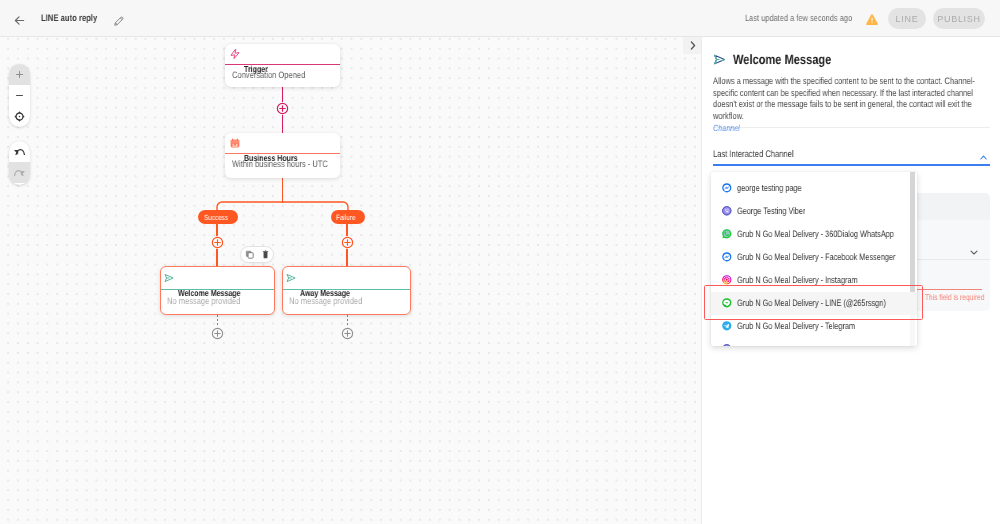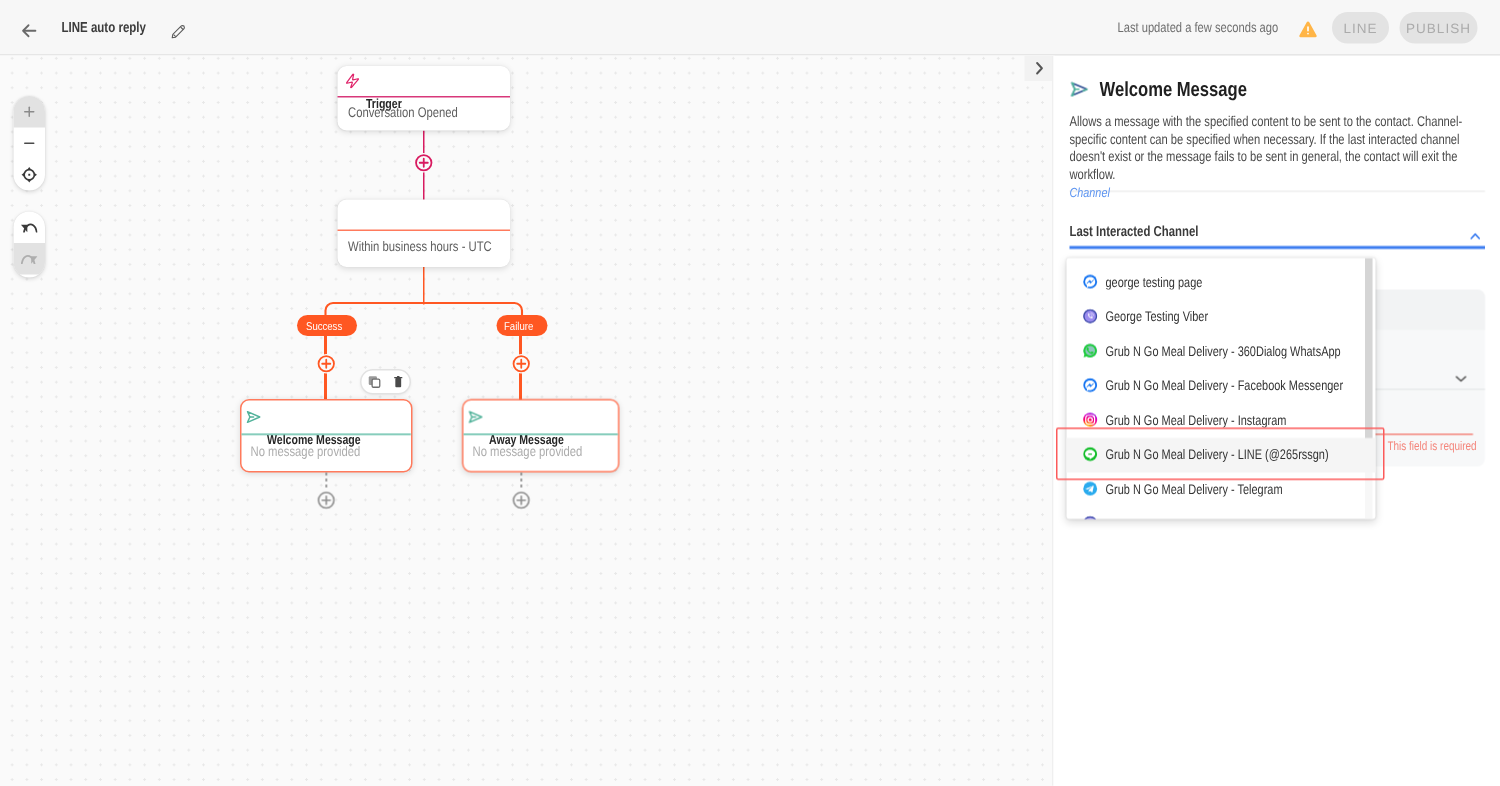--- a/index.html
+++ b/index.html
@@ -118,21 +118,21 @@
   .p-title{ font-size:13.6px; font-weight:700; color:#1f1f1f;}
   .p-title .sq{ transform:scaleX(.815);}
   .p-desc{
     position:absolute; left:11px; top:38px; width:277px;
     font-size:9.4px; line-height:11.6px; color:#4a4a4a;
   }
   .p-desc .sq{ transform:scaleX(.795);}
   .p-divider{ position:absolute; left:11px; top:90px; width:277px; height:1px; background:#EDEDED;}
   .p-field-label{ position:absolute; left:11px; top:86px; font-size:8.8px; color:#5B93F0; z-index:3;font-style:italic;}
   .p-field-label .sq{ transform:scaleX(.82);}
-  .p-field-value{ position:absolute; left:11px; top:112px; font-size:9.6px; color:#3a3a3a; z-index:3;font-weight:bold;}
+  .p-field-value{ position:absolute; left:11px; top:112px; font-size:9.6px; color:#3a3a3a; z-index:3;}
   .p-field-value .sq{ transform:scaleX(.79);}
   .p-field-underline{ position:absolute; left:11px; top:127px; width:277px; height:1.6px; background:#3C7DF0; z-index:3;}
   .p-field-chevron{ position:absolute; left:278px; top:118px; width:7px; height:5px; cursor:pointer; z-index:3; line-height:0;}
 
   
   .p-card{
     position:absolute; left:10px; top:156px; width:278px; height:118px;
     background:#F7F8F9; border-radius:5px;
   }
   .p-card-top{ position:absolute; left:0; top:0; width:278px; height:27px; background:#F2F3F4; border-radius:5px 5px 0 0;}
@@ -266,20 +266,35 @@
       </div>
 
       <div class="plus" style="left:276px; top:65px;">
         <svg width="13" height="13" viewBox="0 0 24 24">
           <circle cx="12" cy="12" r="9.5" fill="#FAFAFA" stroke="#D81B60" stroke-width="2.2"></circle>
           <path d="M12 7 L12 17 M7 12 L17 12" stroke="#D81B60" stroke-width="2.2" stroke-linecap="round"></path>
         </svg>
       </div>
 
       <div class="node" style="left:225px; top:96px; width:115px; height:45px;">
+        <div class="node-head" style="height:20px;">
+          <span class="node-ico">
+            <svg width="10" height="10" viewBox="0 0 24 24">
+              <rect x="1.5" y="4" width="21" height="18.5" rx="3.4" fill="#FF7A5C"></rect>
+              <rect x="1.5" y="8.6" width="21" height="2.0" fill="#FFA893"></rect>
+              <rect x="1.5" y="4" width="21" height="4.6" rx="3.4" fill="#FF9179"></rect>
+              <rect x="5.0" y="1.4" width="2.6" height="5.2" rx="1.3" fill="#FF6B47"></rect>
+              <rect x="16.4" y="1.4" width="2.6" height="5.2" rx="1.3" fill="#FF6B47"></rect>
+              <rect x="6.6" y="13.0" width="2.2" height="6.0" rx="1.1" fill="#fff"></rect>
+              <rect x="15.2" y="13.0" width="2.2" height="6.0" rx="1.1" fill="#fff"></rect>
+              <rect x="5.3" y="18.6" width="13.4" height="2.0" rx="1.0" fill="#fff"></rect>
+            </svg>
+          </span>
+          <span class="node-title"><span class="sq">Business Hours</span></span>
+        </div>
         <div class="node-sep" style="top:20px; background:#FF7A5C;"></div>
         <div class="node-body" style="top:26px;"><span class="sq">Within business hours - UTC</span></div>
       </div>
 
       <div class="pill" style="left:198px; top:173px; width:40px;">
           <span class="sq">Success</span>
         </div>
       <div class="pill" style="left:331px; top:173px; width:34px;">
           <span class="sq">Failure</span>
         </div>
@@ -320,21 +335,21 @@
               <path d="M2.4 3.4 L22.0 12.0 L2.4 20.6 L6.2 12.0 Z" stroke="#53B39B" stroke-width="2.3" stroke-linejoin="round"></path>
               <path d="M6.6 12.0 L12.2 12.0" stroke="#53B39B" stroke-width="2.3" stroke-linecap="round"></path>
             </svg>
           </span>
           <span class="node-title"><span class="sq">Welcome Message</span></span>
         </div>
         <div class="node-sep" style="top:22px; background:#5FBCA6;"></div>
         <div class="node-body muted" style="top:29px; left:5.5px;"><span class="sq">No message provided</span></div>
       </div>
 
-      <div class="node sel" style="left:308px; top:229px; width:105px; height:49px;">
+      <div class="node sel" style="left:282px; top:229px; width:129px; height:49px;">
         <div class="node-head" style="height:22px; padding-left:2.5px;">
           <span class="node-ico" style="margin-right:4.5px;">
             <svg width="10" height="10" viewBox="0 0 24 24" fill="none">
               <path d="M2.4 3.4 L22.0 12.0 L2.4 20.6 L6.2 12.0 Z" stroke="#53B39B" stroke-width="2.3" stroke-linejoin="round"></path>
               <path d="M6.6 12.0 L12.2 12.0" stroke="#53B39B" stroke-width="2.3" stroke-linecap="round"></path>
             </svg>
           </span>
           <span class="node-title"><span class="sq">Away Message</span></span>
         </div>
         <div class="node-sep" style="top:22px; background:#5FBCA6;"></div>

